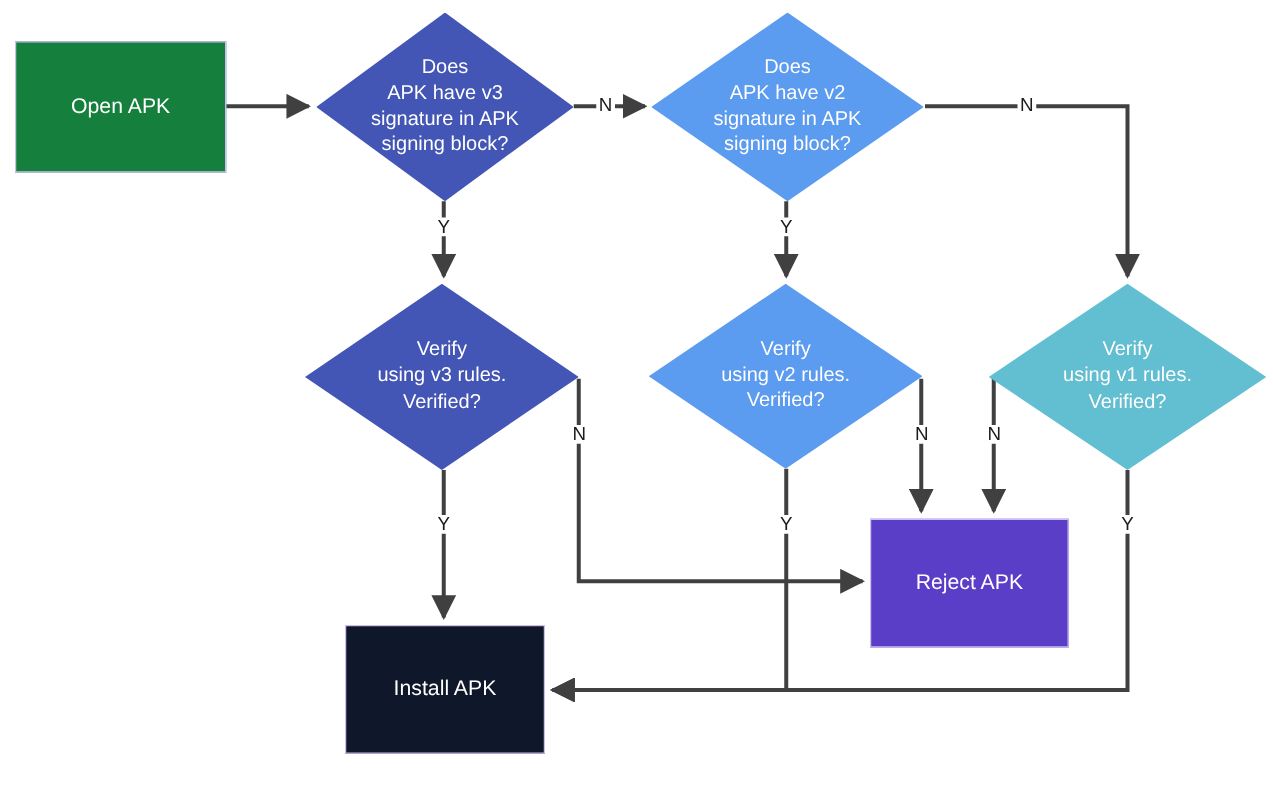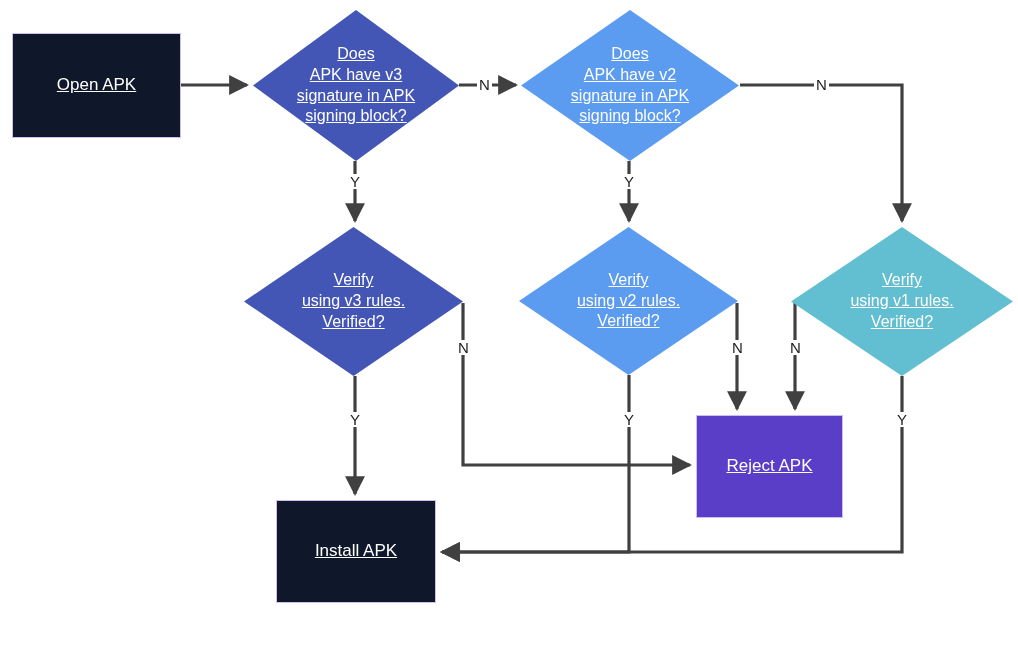--- a/index.html
+++ b/index.html
@@ -13,21 +13,20 @@
   svg#wires{position:absolute;left:0;top:0;width:1018px;height:648px;}
 
   .node{position:absolute;display:flex;align-items:center;justify-content:center;box-sizing:border-box;}
   .node .label{
     color:#ffffff;
     text-align:center;
     line-height:1.30;
     white-space:pre-line;
     pointer-events:none;
     text-shadow:0 0 1px rgba(0,0,0,.06);
-    text-decoration:underline;
   }
   .box .label{font-size:17px;}
   .diamond .label{font-size:16px;position:relative;z-index:2;}
 
   .box{border:1px solid #cdbdf0;}
 
   .diamond{background:transparent;}
   .diamond .dshape{
     position:absolute;left:0;top:0;width:100%;height:100%;
     clip-path:polygon(50% 0%,100% 50%,50% 100%,0% 50%);
@@ -75,21 +74,21 @@
       <path d="M 737 303 L 737 409" marker-end="url(#ah)"></path>
 
       <path d="M 629 375 L 629 552 L 442 552" marker-end="url(#ah)"></path>
 
       <path d="M 795 303 L 795 409" marker-end="url(#ah)"></path>
 
       <path d="M 902 376 L 902 552 L 442 552" marker-end="url(#ah)"></path>
     </g>
   </svg>
 
-  <div class="node box" style="left:12px;top:33px;width:169px;height:105px;background:#0f172a;">
+  <div class="node box" style="left:12px;top:33px;width:169px;height:105px;background:#15803d;">
     <span class="label">Open APK</span>
   </div>
 
   <div class="node diamond" style="left:253px;top:10px;width:206px;height:151px;">
     <span class="dshape" style="background:#4356B5;"></span>
     <span class="label">Does
 APK have v3
 signature in APK
 signing block?</span>
   </div>
@@ -116,21 +115,21 @@
 Verified?</span>
   </div>
 
   <div class="node diamond" style="left:791px;top:227px;width:222px;height:149px;">
     <span class="dshape" style="background:#61BFD1;"></span>
     <span class="label">Verify
 using v1 rules.
 Verified?</span>
   </div>
 
-  <div class="node box" style="left:696px;top:415px;width:147px;height:103px;background:#5B3EC8;">
+  <div class="node box" style="left:696px;top:415px;width:159px;height:103px;background:#5B3EC8;">
     <span class="label">Reject APK</span>
   </div>
 
   <div class="node box" style="left:276px;top:500px;width:160px;height:103px;background:#0f172a;">
     <span class="label">Install APK</span>
   </div>
 
   <span class="edgelabel" style="left:477px;top:77px;">N</span>
   <span class="edgelabel" style="left:348px;top:174px;">Y</span>
   <span class="edgelabel" style="left:814px;top:77px;">N</span>

